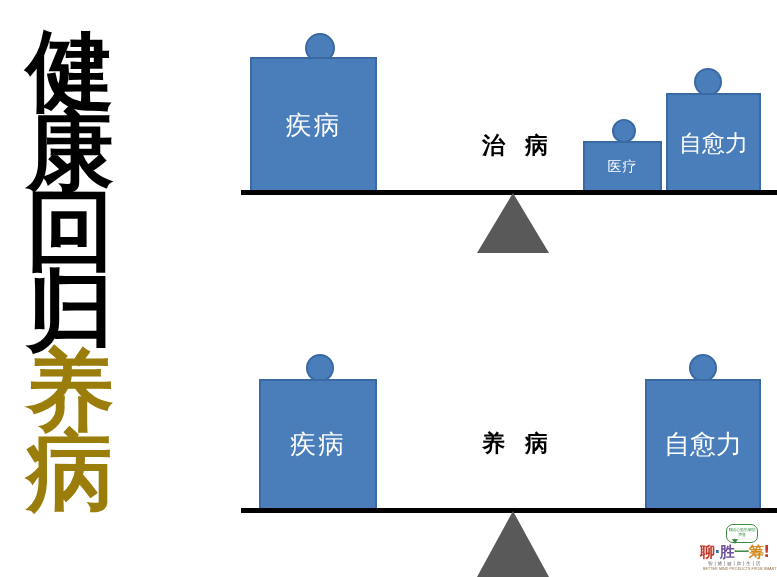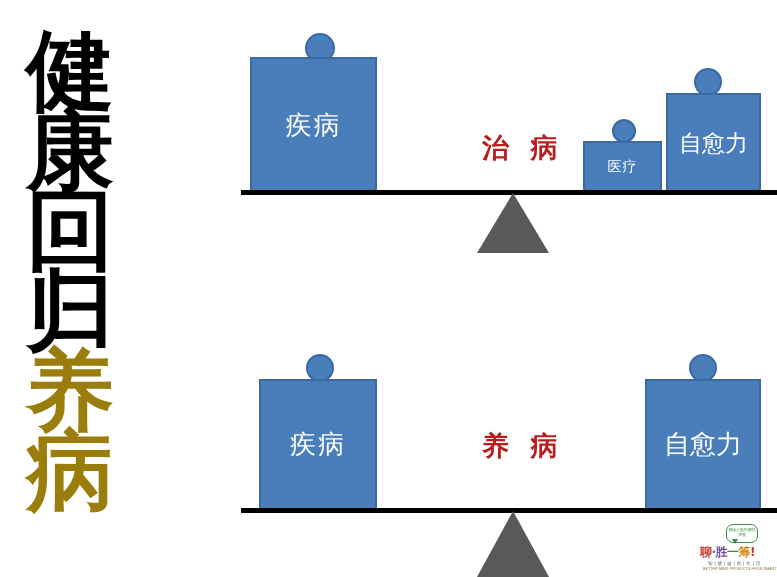--- a/index.html
+++ b/index.html
@@ -71,24 +71,24 @@
   .knob {
     position: absolute;
     box-sizing: border-box;
     background: #4a7ebb;
     border: 2px solid #3a69a4;
     border-radius: 50%;
   }
 
   .midlabel {
     position: absolute;
-    color: #b91c1c;
+    color: #000000;
     font-family: "DejaVu Serif", "Liberation Serif", serif;
     font-weight: 700;
-    font-size: 27px;
+    font-size: 23px;
     letter-spacing: 6px;
     white-space: nowrap;
     user-select: none;
   }
 
   
   .watermark {
     position: absolute;
     left: 700px;
     top: 524px;
@@ -125,21 +125,21 @@
     border-right: 3px solid transparent;
     border-top: 5px solid #3f8a45;
   }
   .wm-main {
     position: absolute;
     left: 0px;
     top: 19px;
     width: 77px;
     font-family: "DejaVu Sans", "Liberation Sans", sans-serif;
     font-weight: 700;
-    font-size: 12px;
+    font-size: 15px;
     line-height: 19px;
     letter-spacing: -0.5px;
     white-space: nowrap;
   }
   .wm-main i { font-style: normal; }
   .wm-c1 { color: #c0392b; }
   .wm-c2 { color: #2e6fb7; }
   .wm-c3 { color: #6f4f9e; }
   .wm-c4 { color: #3f8a45; }
   .wm-c5 { color: #d08a1c; }

